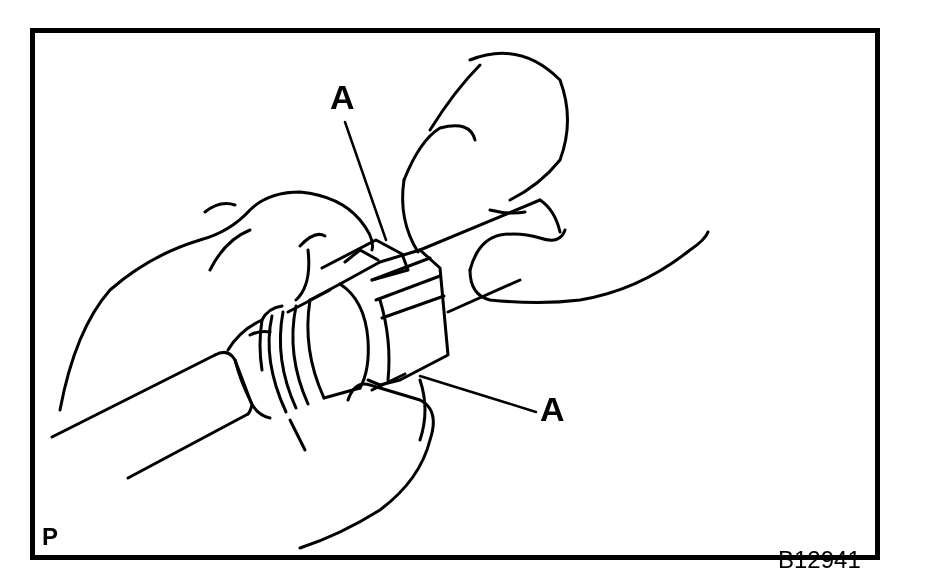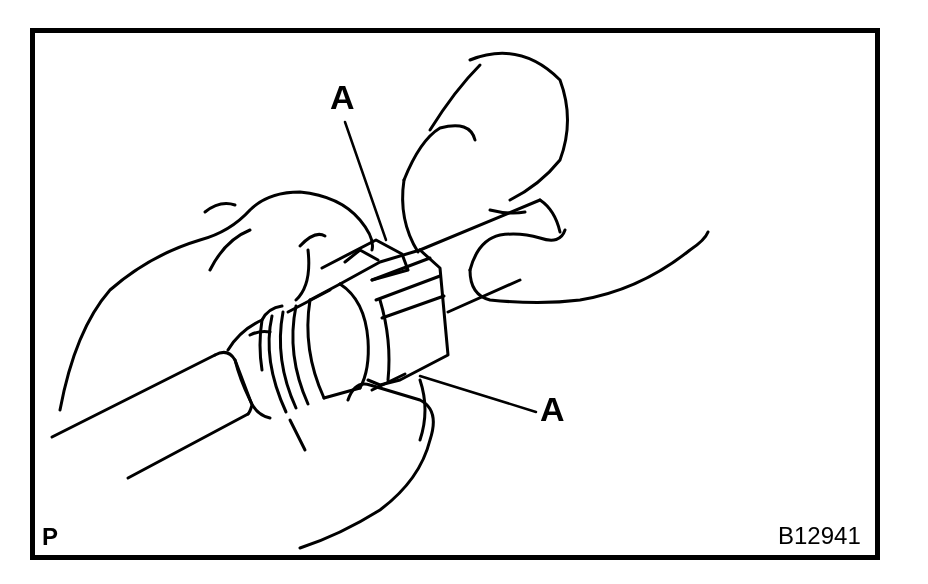--- a/index.html
+++ b/index.html
@@ -3,21 +3,21 @@
 <meta charset="utf-8">
 <style>
   html, body { margin: 0; padding: 0; background: #ffffff; }
   body { width: 928px; height: 584px; position: relative; overflow: hidden; font-family: "Liberation Sans", sans-serif; }
   .frame { position: absolute; left: 30px; top: 28px; width: 840px; height: 522px; border: 5px solid #000; box-sizing: content-box; }
   svg.art { position: absolute; left: 0; top: 0; }
   .label { position: absolute; font-family: "Liberation Sans", sans-serif; font-weight: bold; color: #000; line-height: 1; }
   .callout-a1 { left: 330px; top: 80px; font-size: 34px; }
   .callout-a2 { left: 540px; top: 392px; font-size: 34px; }
   .corner-p { left: 42px; top: 525px; font-size: 24px; }
-  .fig-id { left: 778px; top: 524px; font-size: 24px; font-weight: normal; text-align: right; }
+  .fig-id { left: 778px; top: 548px; font-size: 24px; font-weight: normal; text-align: right; }
 </style>
 </head>
 <body>
 
 <div class="frame"></div>
 
 <svg class="art" width="928" height="584" viewBox="0 0 928 584" fill="none" stroke="#000" stroke-width="3" stroke-linecap="round" stroke-linejoin="round">
 
   <g>
     <path d="M52 437 L215 355"></path>

